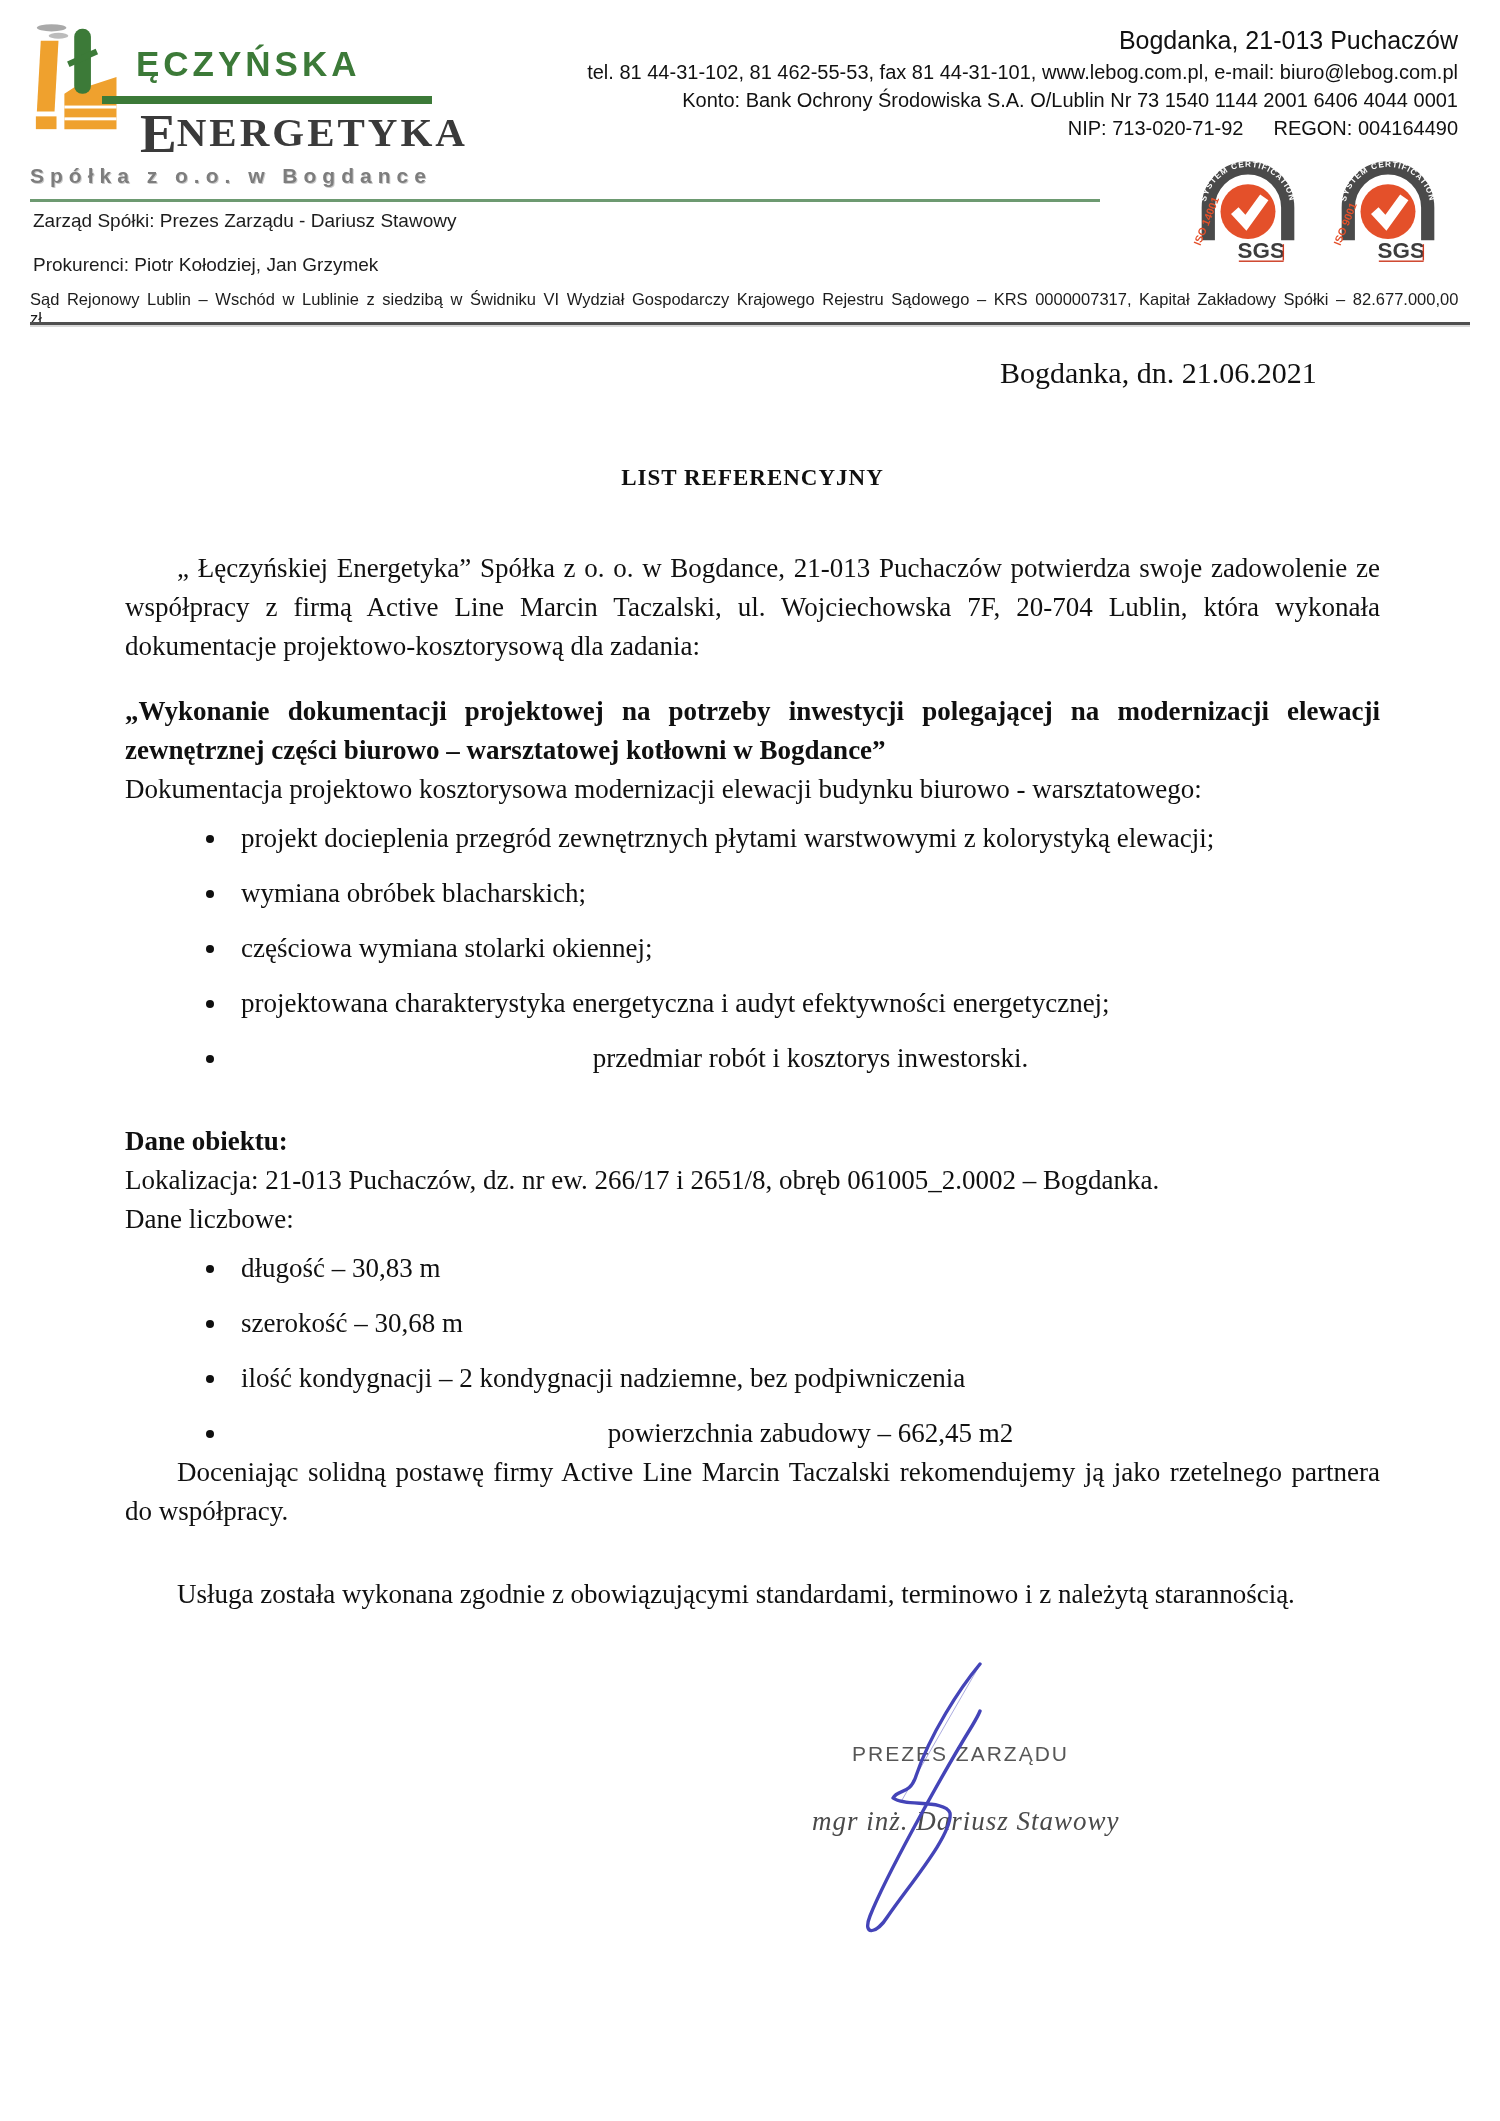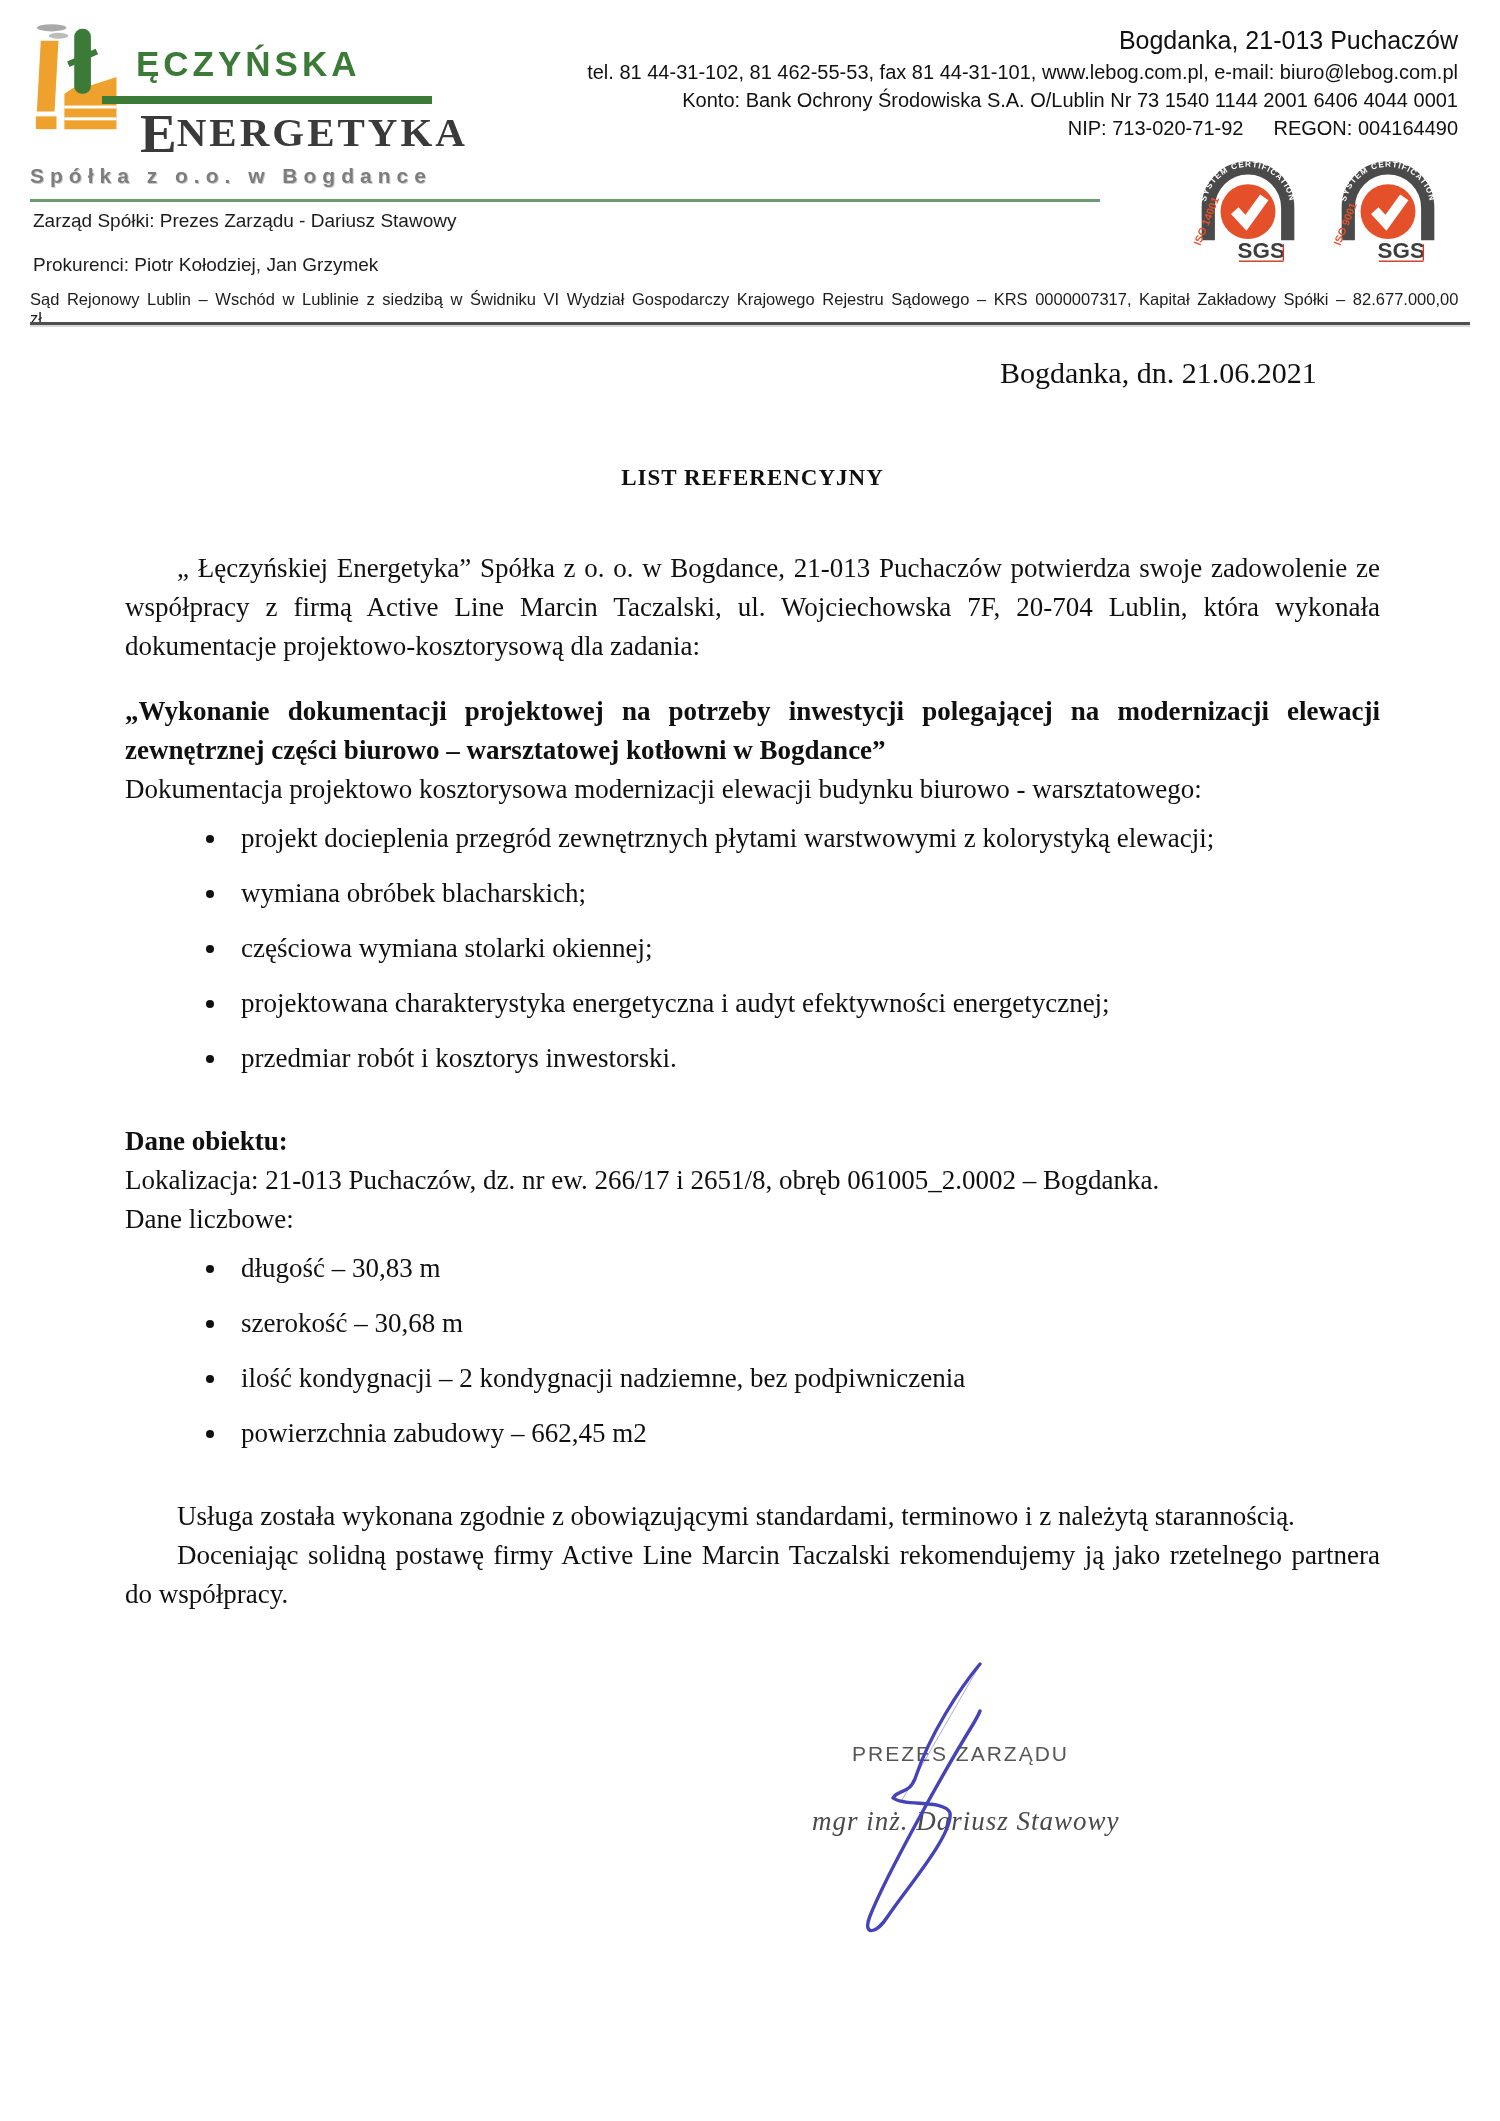--- a/index.html
+++ b/index.html
@@ -50,21 +50,21 @@
   .letter-title{
     text-align:center;font-size:23px;font-weight:bold;margin:0 0 52px 0;letter-spacing:1px;
   }
   .letter p{margin:0;}
   .p-indent{text-indent:52px;}
   .p-justify{text-align:justify;}
   .quote-block{font-weight:bold;margin:26px 0 0 0 !important;}
   .sec-head{font-weight:bold;margin-top:26px !important;}
   .letter ul{margin:10px 0 0 0;padding-left:104px;}
   .letter li{padding-left:12px;margin-bottom:16px;}
-  .letter li:last-child{margin-bottom:0;}
+  .letter li:last-child{margin-bottom:0;text-align:center;}
   .mt-lg{margin-top:44px !important;}
   
   .sig-role{
     position:absolute;left:852px;top:1742px;font-size:21px;letter-spacing:2px;
     color:#565656;font-family:"Liberation Sans",sans-serif;
   }
   .sig-name{
     position:absolute;left:812px;top:1806px;font-size:27px;color:#4a4a4a;
     font-style:italic;font-family:"Liberation Serif","DejaVu Serif",serif;letter-spacing:1px;
   }
@@ -165,22 +165,22 @@
   <p class="sec-head mt-lg">Dane obiektu:</p>
   <p>Lokalizacja: 21-013 Puchaczów, dz. nr ew. 266/17 i 2651/8, obręb 061005_2.0002 – Bogdanka.</p>
   <p>Dane liczbowe:</p>
   <ul>
     <li>długość – 30,83 m</li>
     <li>szerokość – 30,68 m</li>
     <li>ilość kondygnacji – 2 kondygnacji nadziemne, bez podpiwniczenia</li>
     <li>powierzchnia  zabudowy – 662,45 m2</li>
   </ul>
 
+  <p class="p-indent p-justify">Doceniając solidną postawę firmy Active Line Marcin Taczalski rekomendujemy ją jako rzetelnego partnera do współpracy.</p>
   <p class="p-indent p-justify mt-lg">Usługa została wykonana zgodnie z obowiązującymi standardami, terminowo i z należytą starannością.</p>
-  <p class="p-indent p-justify">Doceniając solidną postawę firmy Active Line Marcin Taczalski rekomendujemy ją jako rzetelnego partnera do współpracy.</p>
 </div>
 
 <div class="sig-role">PREZES ZARZĄDU</div>
 <div class="sig-name">mgr inż. Dariusz Stawowy</div>
 <svg class="sig-stroke" width="210" height="300" viewBox="0 0 210 300">
   <path d="M 172 16 C 152 40 122 86 108 128 C 102 147 90 141 85 150 C 97 159 137 151 142 165 C 145 186 102 236 80 268 C 68 287 54 288 62 268 C 77 230 132 130 164 78 C 167 73 170 68 172 63" fill="none" stroke="#4444b8" stroke-width="3.4" stroke-linecap="round" stroke-linejoin="round"></path>
   <path d="M 170 20 L 94 152" fill="none" stroke="#4444b8" stroke-width="1" opacity="0.45"></path>
 </svg>
 
 </body></html>

